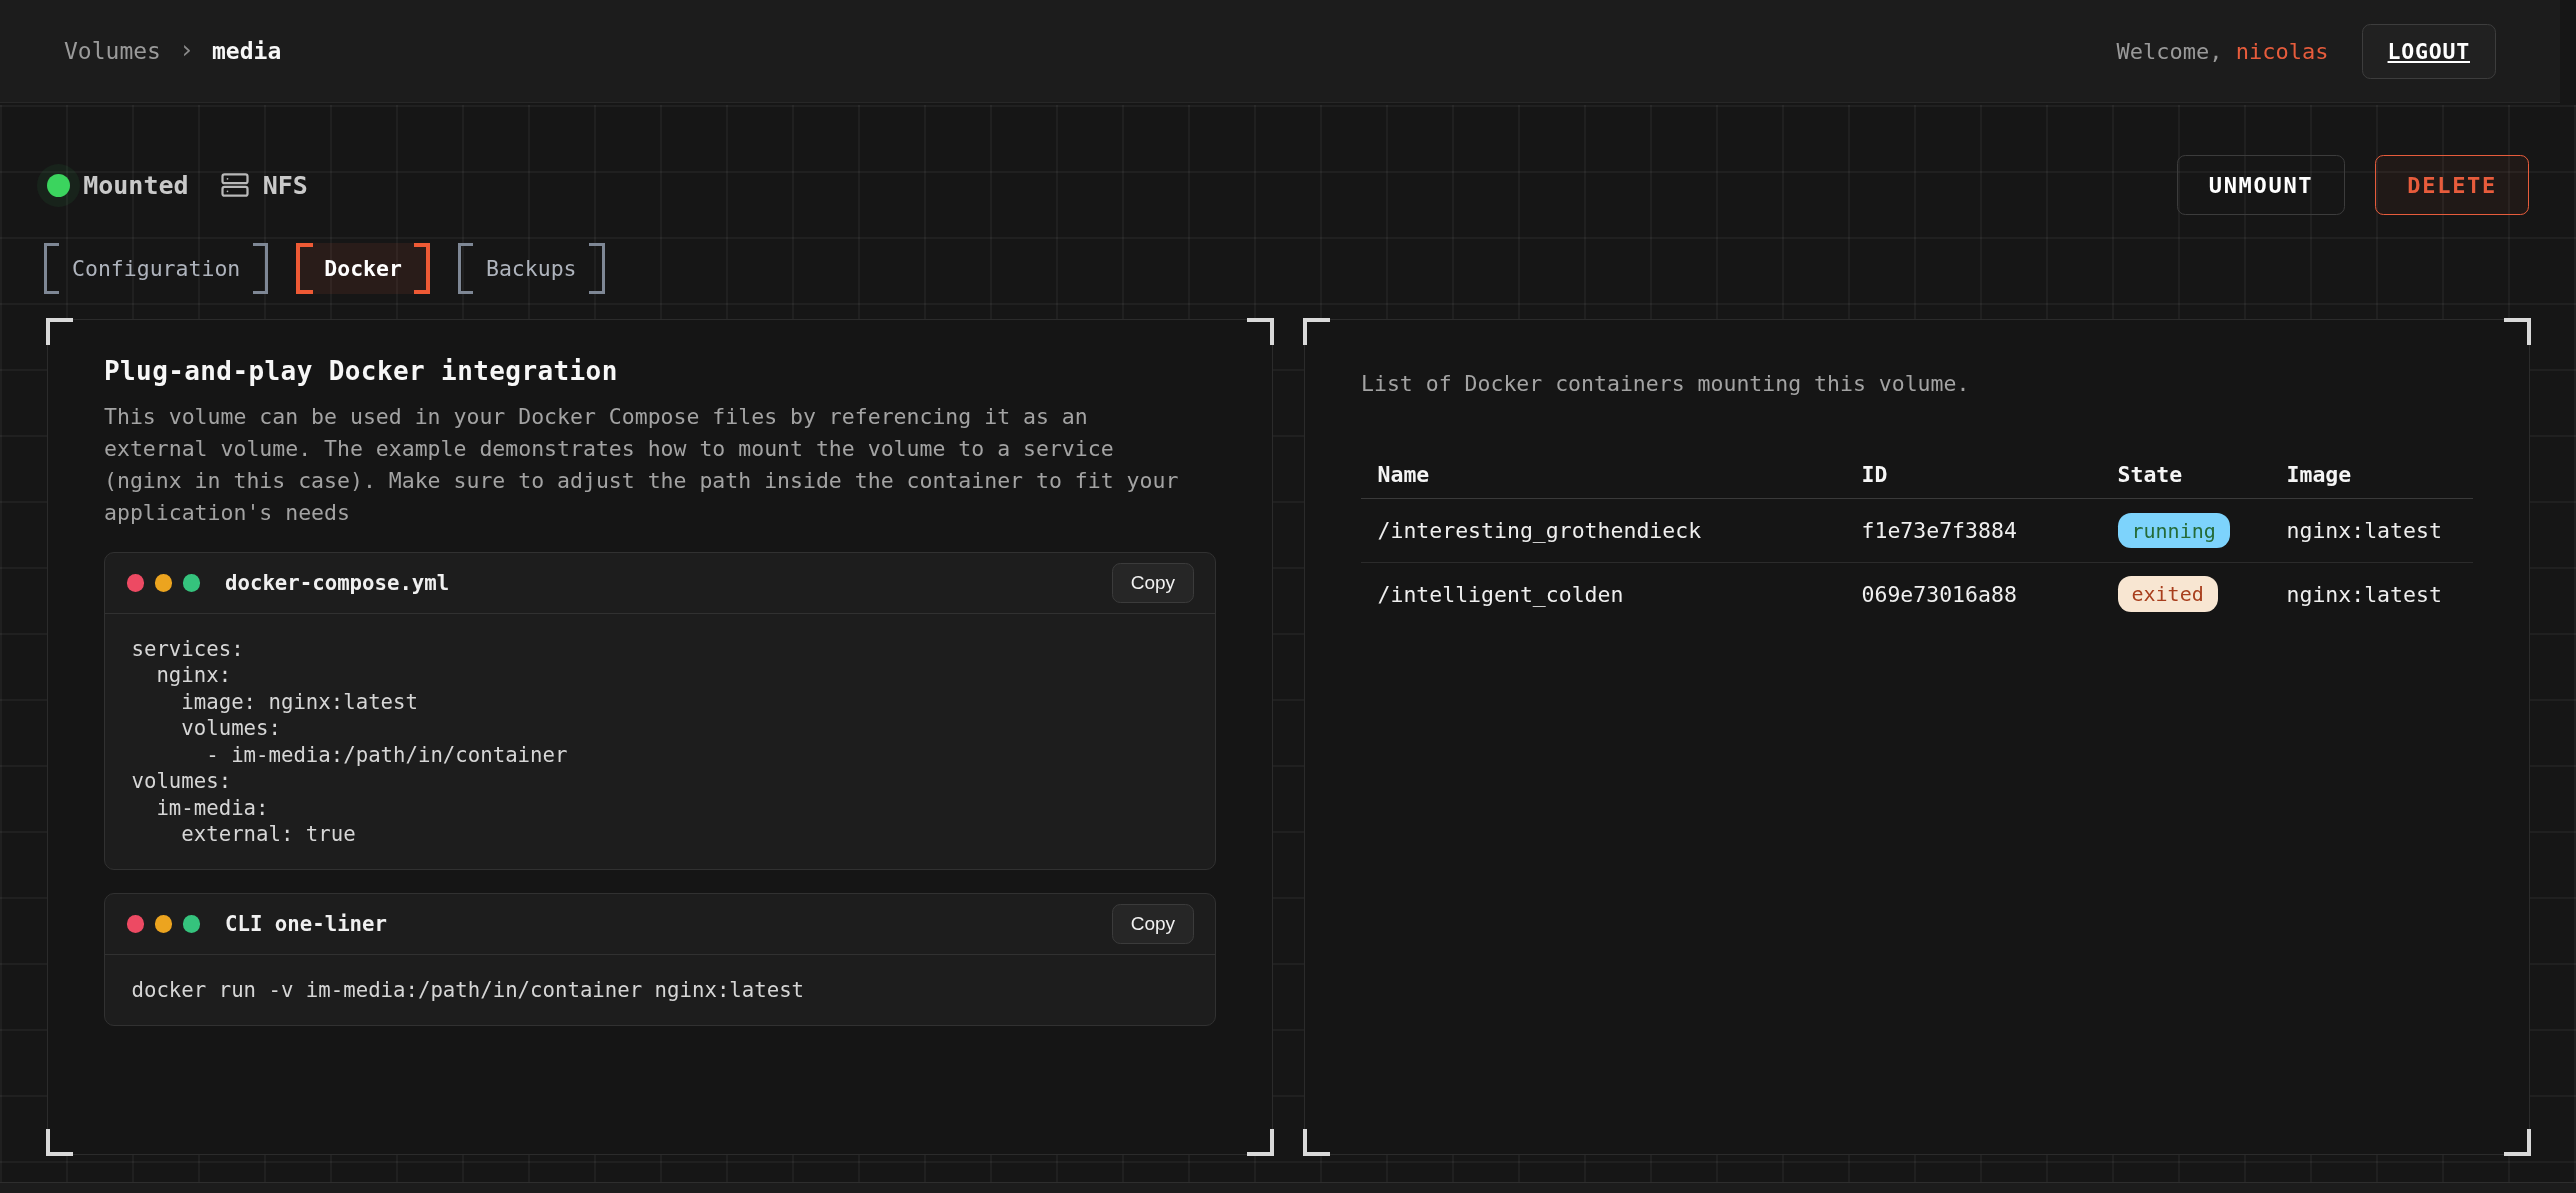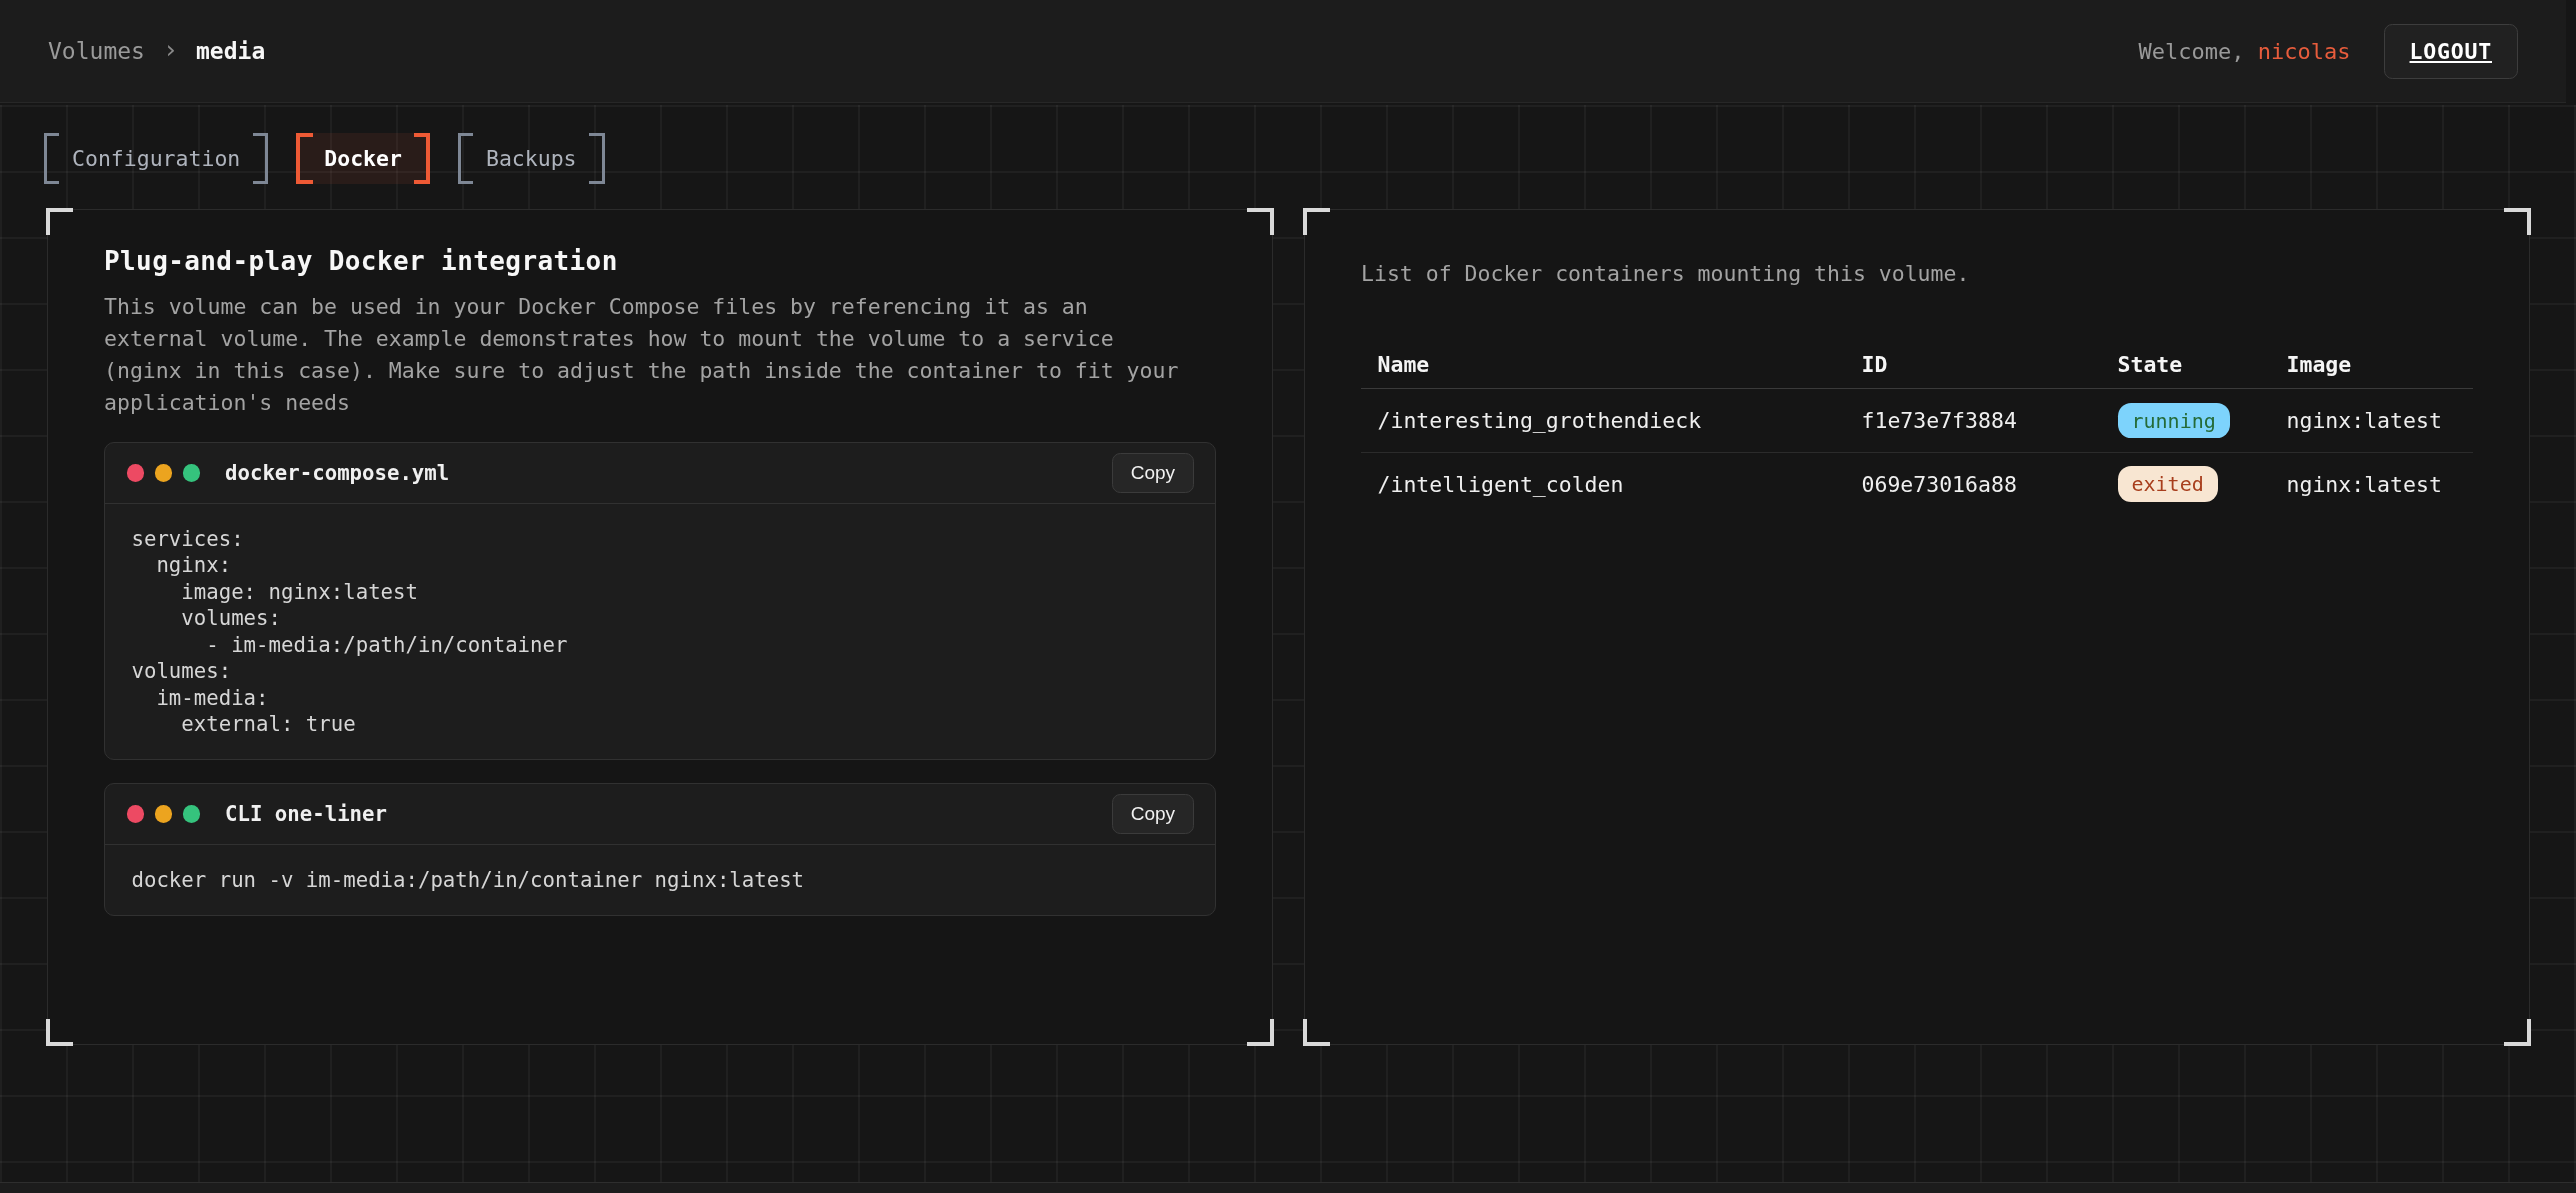--- a/index.html
+++ b/index.html
@@ -10,23 +10,23 @@
   }
   *{margin:0;padding:0;box-sizing:border-box;}
   html,body{width:2576px;height:1194px;overflow:hidden;}
   body{
     background:var(--bg);
     font-family:"DejaVu Sans Mono","Liberation Mono",monospace;
     color:var(--txt); position:relative;
   }
   
   .topbar{
-    position:absolute;top:0;left:0;right:10px;height:103px;background:var(--header-bg);
+    position:absolute;top:0;left:0;right:16px;height:103px;background:var(--header-bg);
     border-bottom:1.7px solid #272727;display:flex;align-items:center;
-    justify-content:space-between;padding:0 48px;z-index:5;
+    justify-content:space-between;padding:0 64px;z-index:5;
   }
   .breadcrumb{display:flex;align-items:center;gap:18px;font-size:23px;}
   .crumb-root{color:#9a9a9a;cursor:pointer;}
   .crumb-sep{color:#8a8a8a;font-size:25px;transform:translateY(-1.7px);}
   .crumb-current{color:#f7f7f7;font-weight:bold;}
   .topbar-right{display:flex;align-items:center;gap:33px;}
   .welcome{font-size:22px;color:#9a9a9a;}
   .welcome .user{color:var(--accent);}
   .logout-btn{
     font-family:inherit;font-size:21.5px;font-weight:bold;color:#fff;letter-spacing:0.8px;
@@ -146,20 +146,43 @@
     <span class="crumb-current">media</span>
   </nav>
   <div class="topbar-right">
     <span class="welcome"><span>Welcome, </span><span class="user">nicolas</span></span>
     <button class="logout-btn">LOGOUT</button>
   </div>
 </header>
 
 <main class="content">
 
+  <div class="status-row">
+    <div class="status-left">
+      <div class="status-item">
+        <span class="dot"></span>
+        <span class="status-label">Mounted</span>
+      </div>
+      <div class="status-item">
+        <span class="nfs-icon">
+          <svg width="30" height="30" viewBox="0 0 24 24" fill="none" stroke="#b9b9b9" stroke-width="1.8" stroke-linecap="round">
+            <rect x="2" y="3.5" width="20" height="7" rx="1.6"></rect>
+            <rect x="2" y="13.5" width="20" height="7" rx="1.6"></rect>
+            <circle cx="6" cy="7" r="0.7" fill="#b9b9b9" stroke="none"></circle>
+            <circle cx="6" cy="17" r="0.7" fill="#b9b9b9" stroke="none"></circle>
+          </svg>
+        </span>
+        <span class="status-label">NFS</span>
+      </div>
+    </div>
+    <div class="action-buttons">
+      <button class="btn btn-unmount">UNMOUNT</button>
+      <button class="btn btn-delete">DELETE</button>
+    </div>
+  </div>
 
   <div class="tabs-row">
     <div class="tab">Configuration</div>
     <div class="tab active">Docker</div>
     <div class="tab">Backups</div>
   </div>
 
   <div class="panels">
 
     <section class="panel">

